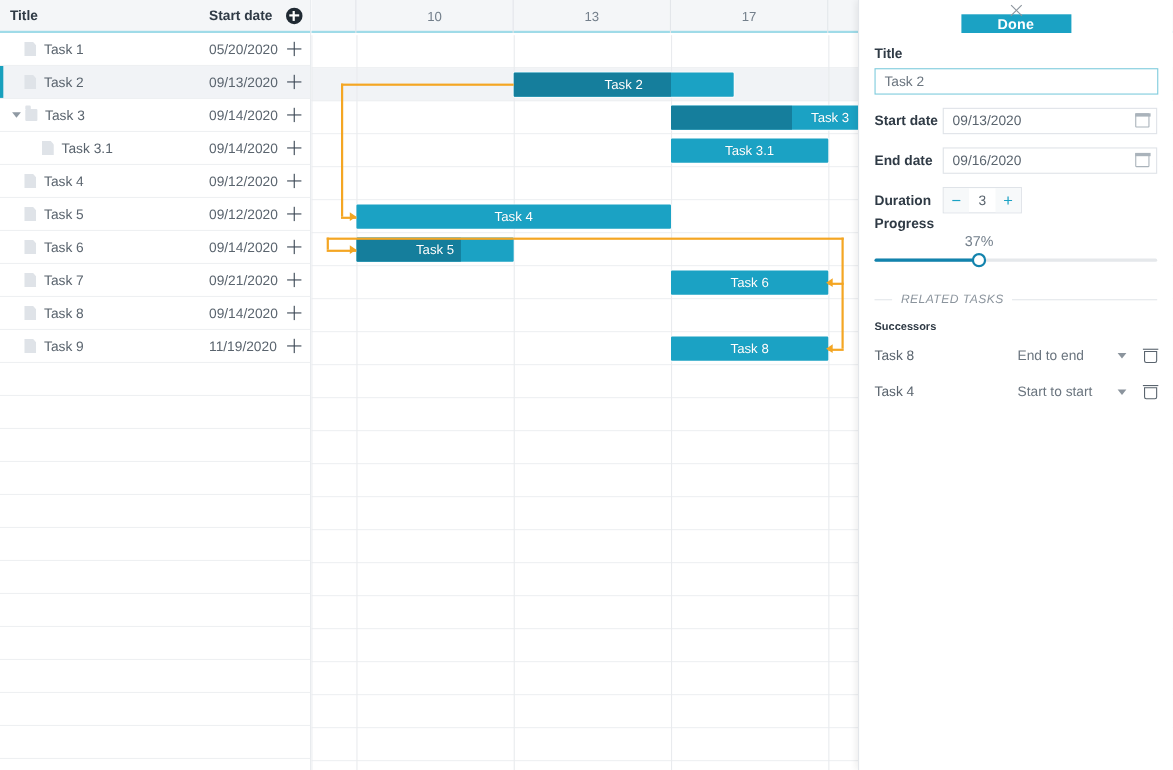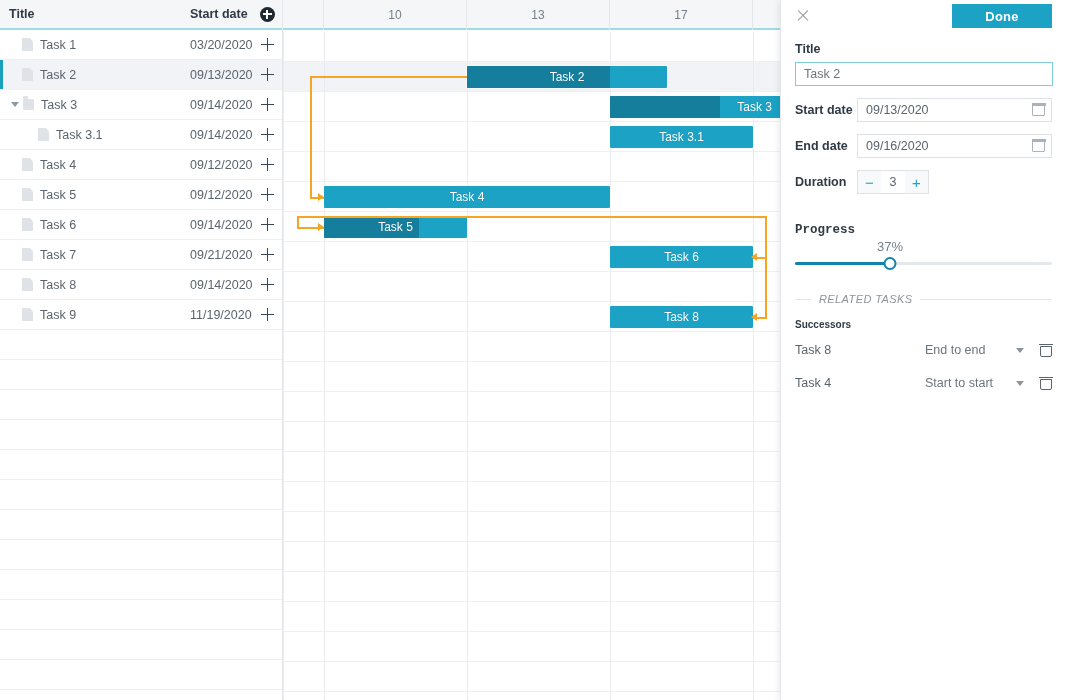--- a/index.html
+++ b/index.html
@@ -150,21 +150,21 @@
     position: absolute; right: 0; top: 0;
     width: 286px; height: 700px;
     background: #ffffff;
     border-left: 1px solid #e3e6ea;
     box-shadow: -2px 0 6px rgba(0,0,0,0.07);
     padding: 0 14px;
     z-index: 20;
   }
   .panel-top {
     height: 30px; display: flex; align-items: center;
-    justify-content: space-between; padding-top: 2px;
+    justify-content: space-between; padding-top: 2px; flex-direction: column;
   }
   .x-btn {
     width: 16px; height: 16px; position: relative; cursor: pointer;
   }
   .x-btn::before, .x-btn::after {
     content: ""; position: absolute; left: 1px; right: 1px; top: 7px;
     height: 1.4px; background: #8b949d;
   }
   .x-btn::before { transform: rotate(45deg); }
   .x-btn::after  { transform: rotate(-45deg); }
@@ -208,21 +208,21 @@
   }
   .step-btn {
     width: 23px; height: 22px; display: flex; align-items: center;
     justify-content: center; color: #1ba2c4; font-size: 15px;
     background: #f7f9fa; cursor: pointer; user-select: none;
   }
   .step-val {
     flex: 1; text-align: center; font-size: 12.5px; color: #5a646e;
     background: #fff;
   }
-  .progress-label { margin-top: 29px; display: block; font-family: Liberation Mono, monospace; }
+  .progress-label { margin-top: 2px; display: block; }
   .slider-wrap { position: relative; height: 34px; margin-top: 14px; }
   .slider-pct {
     position: absolute; top: -12px; font-size: 13px; color: #737f8b;
     transform: translateX(-50%);
   }
   .slider-track {
     position: absolute; top: 11px; left: 0; right: 0; height: 3px;
     background: #e5e8eb; border-radius: 2px;
   }
   .slider-fill {
@@ -279,21 +279,21 @@
       <div class="c-add">
         <span class="plus-circle"></span>
       </div>
     </div>
     <div id="grid-rows">
         <div class="grid-row">
           <div class="row-title indent0">
             <span class="ic ic-file"></span>
             <span>Task 1</span>
           </div>
-          <div class="row-date">03/20/2020</div>
+          <div class="row-date">05/20/2020</div>
           <div class="row-add">
             <span class="plus-thin"></span>
           </div>
         </div>
         <div class="grid-row selected">
           <div class="row-title indent0">
             <span class="ic ic-file"></span>
             <span>Task 2</span>
           </div>
           <div class="row-date">09/13/2020</div>

